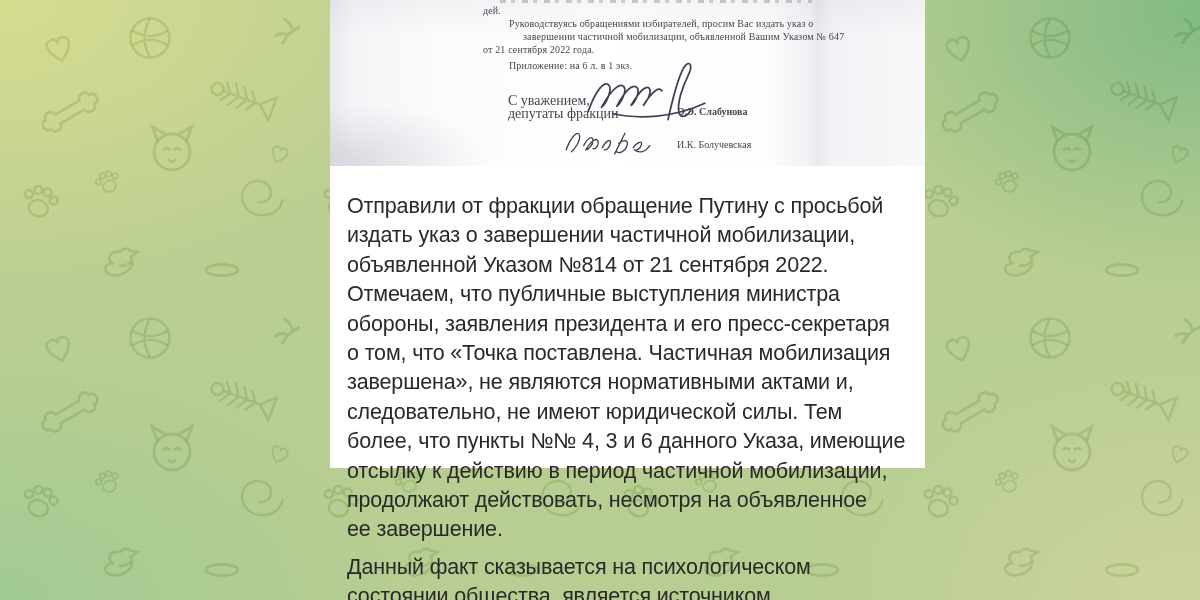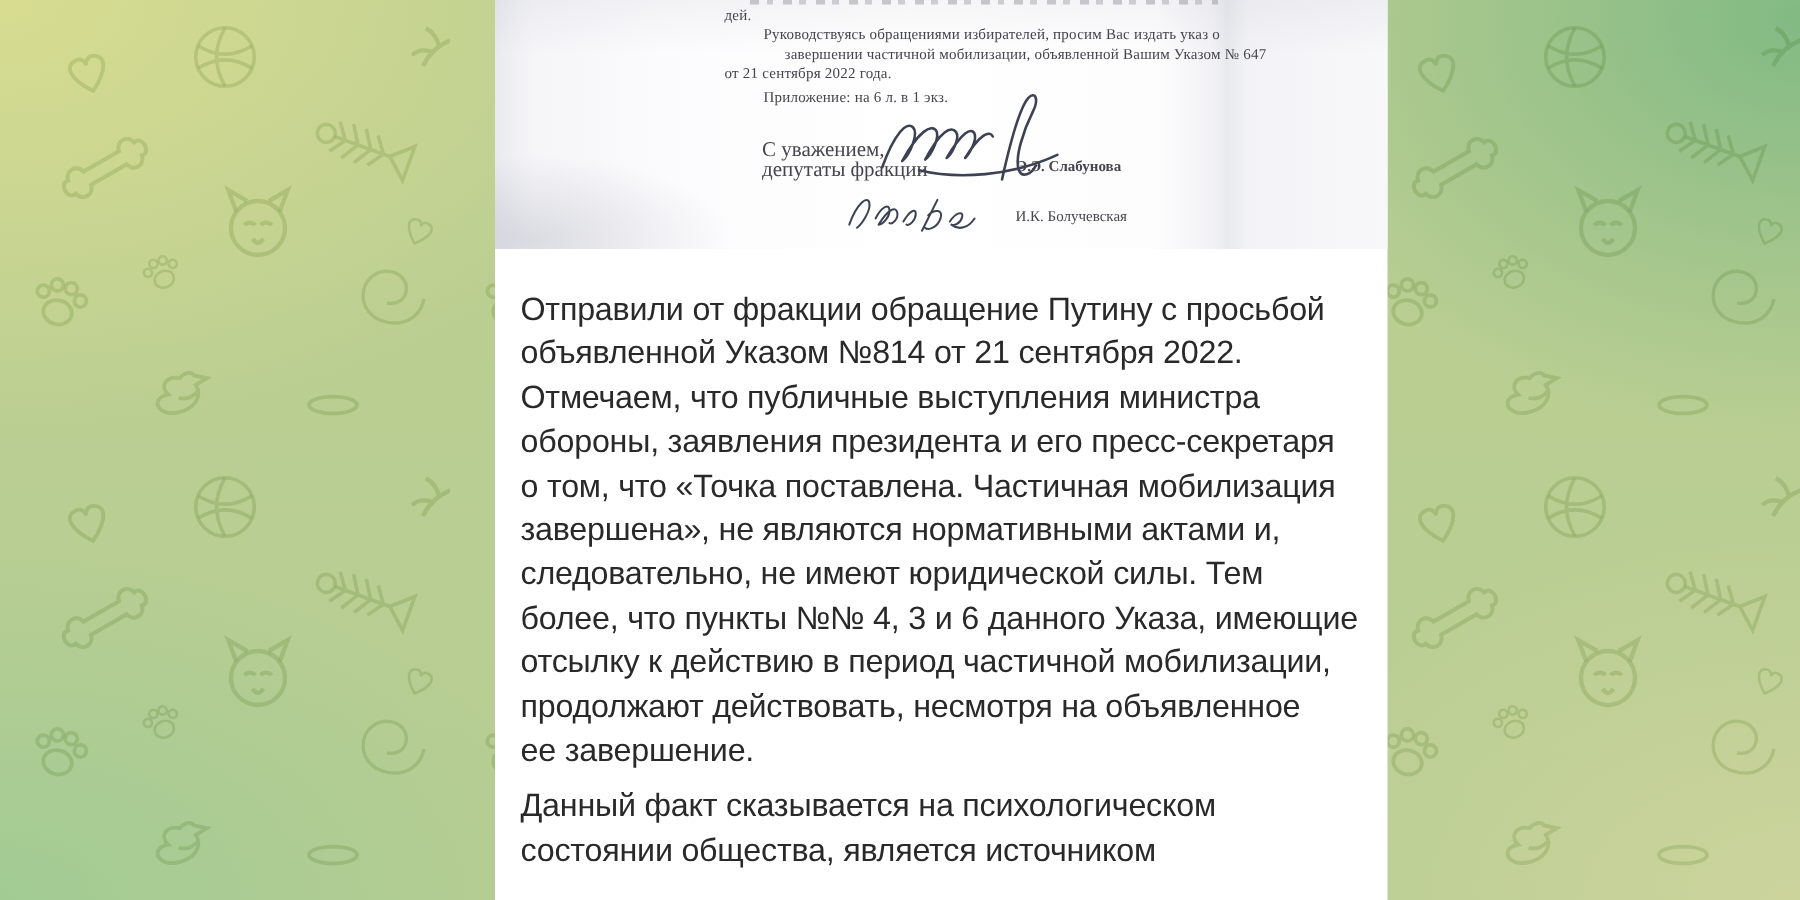--- a/index.html
+++ b/index.html
@@ -10,21 +10,21 @@
     background:
       radial-gradient(55% 70% at 0% 0%, #d7dc90 0%, rgba(215,220,144,0) 70%),
       radial-gradient(52% 75% at 100% 2%, #82ba84 0%, rgba(130,186,132,0) 62%),
       radial-gradient(48% 60% at 100% 100%, #ccd49c 0%, rgba(204,212,156,0) 72%),
       radial-gradient(48% 60% at 0% 100%, #a2cb94 0%, rgba(162,203,148,0) 68%),
       linear-gradient(#bccf92,#b7cd92);
   }
 
   .doodles{position:absolute;inset:0;width:100%;height:100%;mix-blend-mode:multiply;opacity:.55;}
 
-  .bubble{position:absolute;left:330px;top:0;width:595px;height:600px;background:#ffffff;}
+  .bubble{position:absolute;left:330px;top:0;width:595px;height:468px;background:#ffffff;}
 
   
   .photo{
     position:relative;width:100%;height:166px;overflow:hidden;cursor:pointer;
     background:
       linear-gradient(180deg, rgba(120,122,138,.07) 0%, rgba(120,122,138,0) 22%),
       radial-gradient(30% 45% at 4% 96%, rgba(150,152,168,.28) 0%, rgba(150,152,168,0) 75%),
       linear-gradient(90deg,#e9eaef 0%,#f5f5f8 4%,#fbfbfd 18%,#ffffff 46%,#fdfdfe 74%,#f2f2f6 80.5%,#e8e9ee 82%,#f3f3f7 84.5%,#f8f8fa 100%);
   }
   .cutline{
@@ -151,20 +151,21 @@
 
       <svg class="sig sig2" viewBox="0 0 95 32" xmlns="http://www.w3.org/2000/svg">
         <path d="M5 24C10 10 17 5 18 10C19 15 13 24 10 26M22 20C26 12 31 10 31 15C31 19 27 24 24 24C30 14 35 12 36 16C37 20 33 24 31 23M40 22C44 15 48 13 48 17C48 21 44 25 42 24M52 28C56 20 60 12 62 8M56 18C60 14 66 14 64 20C62 26 56 28 54 26M70 22C74 16 79 15 78 19C77 23 73 25 71 24C76 28 82 26 86 20"></path>
       </svg>
       <div class="signer s2">И.К. Болучевская</div>
     </div>
 
     <div class="msg">
       <p class="para">
         <span class="m-line" style="display:block">Отправили от фракции обращение Путину с просьбой</span>
+        <span class="m-line" style="display:block">издать указ о завершении частичной мобилизации,</span>
         <span class="m-line" style="display:block">объявленной Указом №814 от 21 сентября 2022.</span>
         <span class="m-line" style="display:block">Отмечаем, что публичные выступления министра</span>
         <span class="m-line" style="display:block">обороны, заявления президента и его пресс-секретаря</span>
         <span class="m-line" style="display:block">о том, что «Точка поставлена. Частичная мобилизация</span>
         <span class="m-line" style="display:block">завершена», не являются нормативными актами и,</span>
         <span class="m-line" style="display:block">следовательно, не имеют юридической силы. Тем</span>
         <span class="m-line" style="display:block">более, что пункты №№ 4, 3 и 6 данного Указа, имеющие</span>
         <span class="m-line" style="display:block">отсылку к действию в период частичной мобилизации,</span>
         <span class="m-line" style="display:block">продолжают действовать, несмотря на объявленное</span>
         <span class="m-line" style="display:block">ее завершение.</span>

